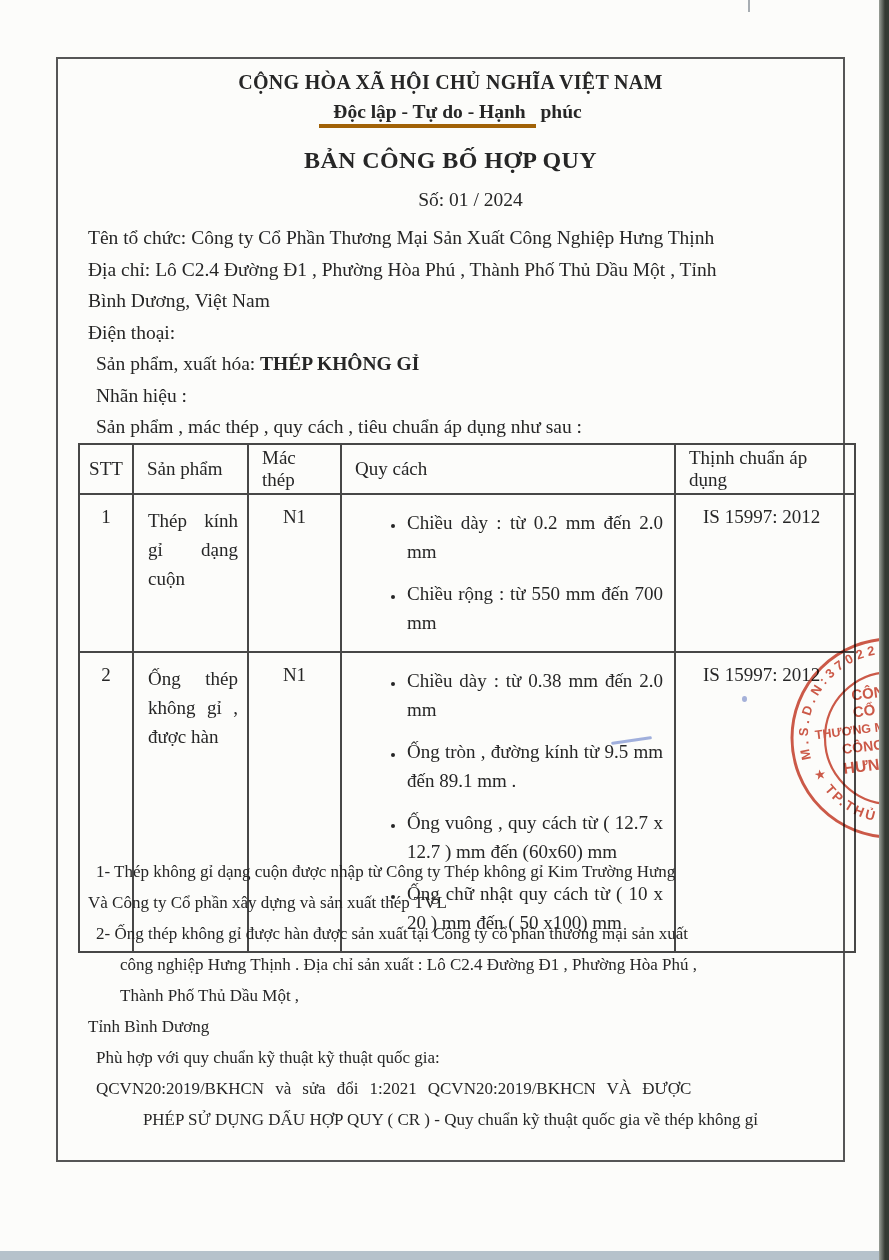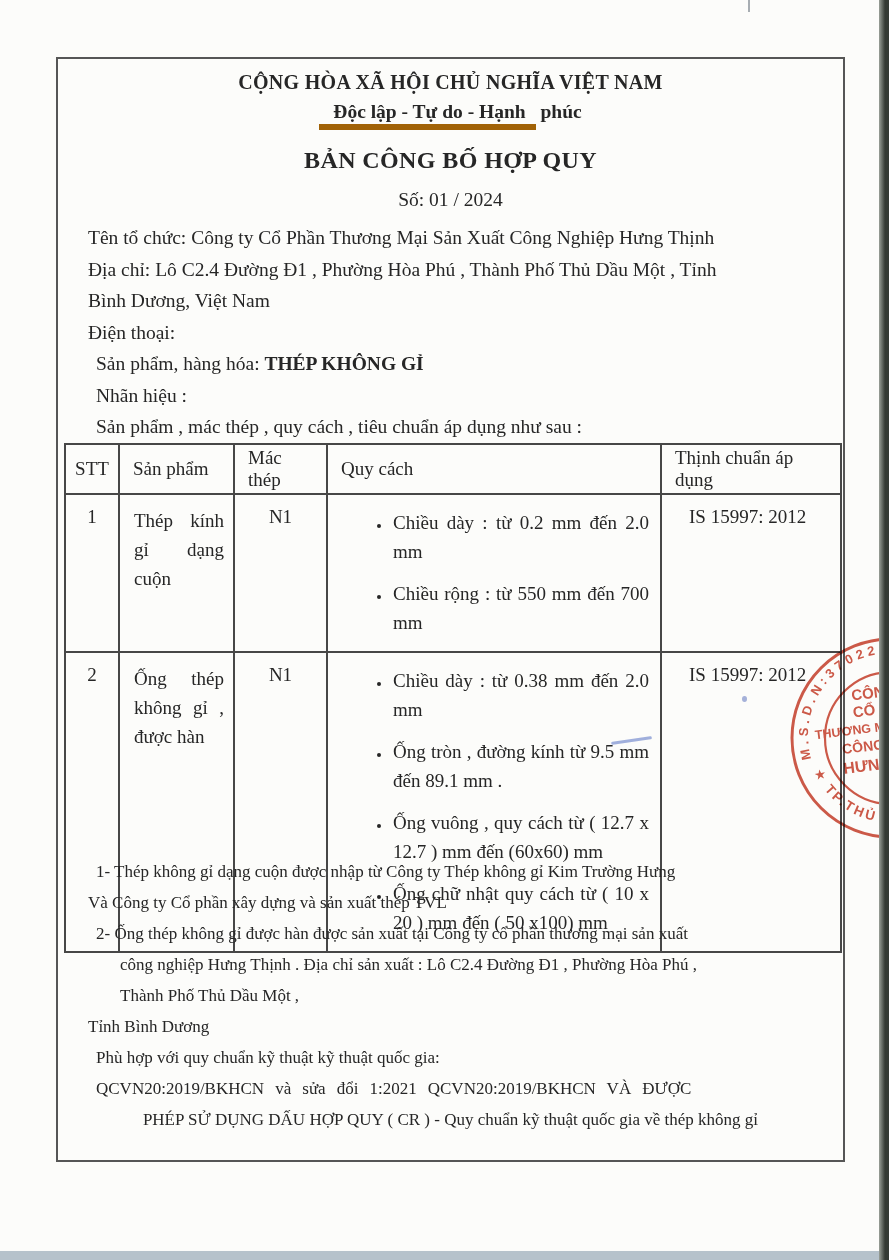--- a/index.html
+++ b/index.html
@@ -11,30 +11,30 @@
   }
   .frame {
     position:absolute; left:56px; top:57px; width:785px; height:1101px;
     border:2px solid #565656;
   }
   .abs { position:absolute; }
   .centered { left:56px; width:789px; text-align:center; }
 
   .republic  { top:71px;  font-size:20px; font-weight:bold; letter-spacing:.3px; }
   .motto     { top:101px; font-size:19.5px; font-weight:bold; }
-  .motto .u  { border-bottom:6px solid #a16207; padding:0 10px 2px 14px; }
+  .motto .u  { border-bottom:4px solid #a16207; padding:0 10px 2px 14px; }
   .doc-title { top:147px; font-size:24px; font-weight:bold; letter-spacing:.4px; }
-  .doc-num   { top:189px; font-size:19.5px; }
+  .doc-num   { top:189px; font-size:19.5px;padding-left:20px; }
 
   .info { top:222px; left:88px; width:722px; font-size:19.5px; line-height:31.5px; }
   .info .ind { margin-left:8px; }
   .bold { font-weight:bold; }
 
   table.spec {
-    position:absolute; top:443px; left:64px; width:776px;
+    position:absolute; top:443px; left:78px; width:776px;
     border-collapse:collapse; table-layout:fixed; font-size:19px;font-family:Liberation Serif, serif;
   }
   table.spec th, table.spec td { border:2px solid #474747; font-weight:normal; }
   table.spec th { height:40px; text-align:left; padding:2px 8px 2px 13px; vertical-align:middle; }
   table.spec th.c, table.spec td.c { text-align:center; padding-left:2px; padding-right:2px; }
   table.spec td { vertical-align:top; padding-top:11px; }
   td.prod { padding:11px 9px 6px 14px; text-align:justify; line-height:29px; }
   td.std  { padding:11px 6px 2px 27px; }
   ul.specs { margin:2px 0 0 0; padding:0 10px 0 62px; }
   ul.specs li {
@@ -93,21 +93,21 @@
 
   <div class="abs centered doc-title">BẢN CÔNG BỐ HỢP QUY</div>
 
   <div class="abs centered doc-num">Số: 01 / 2024</div>
 
   <div class="abs info">
     <div>Tên tổ chức: Công ty Cổ Phần Thương Mại Sản Xuất Công Nghiệp Hưng Thịnh</div>
     <div>Địa chỉ: Lô C2.4 Đường Đ1 , Phường Hòa Phú , Thành Phố Thủ Dầu Một , Tỉnh</div>
     <div>Bình Dương, Việt Nam</div>
     <div>Điện thoại:</div>
-    <div class="ind"><span>Sản phẩm, hàng hóa: </span><span class="bold">THÉP KHÔNG GỈ</span></div>
+    <div class="ind"><span>Sản phẩm, xuất hóa: </span><span class="bold">THÉP KHÔNG GỈ</span></div>
     <div class="ind">Nhãn hiệu :</div>
     <div class="ind">Sản phẩm , mác thép , quy cách , tiêu chuẩn áp dụng như sau :</div>
   </div>
 
   <table class="spec">
     <colgroup>
       <col style="width:54px">
         <col style="width:115px">
         <col style="width:93px">
       <col style="width:334px">

